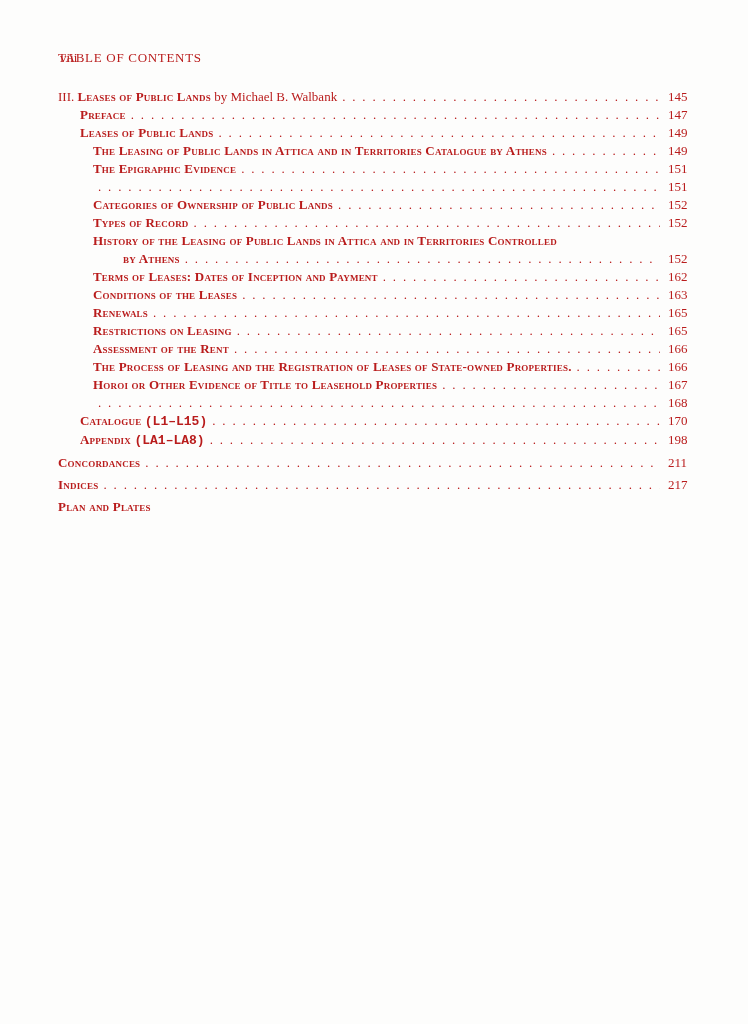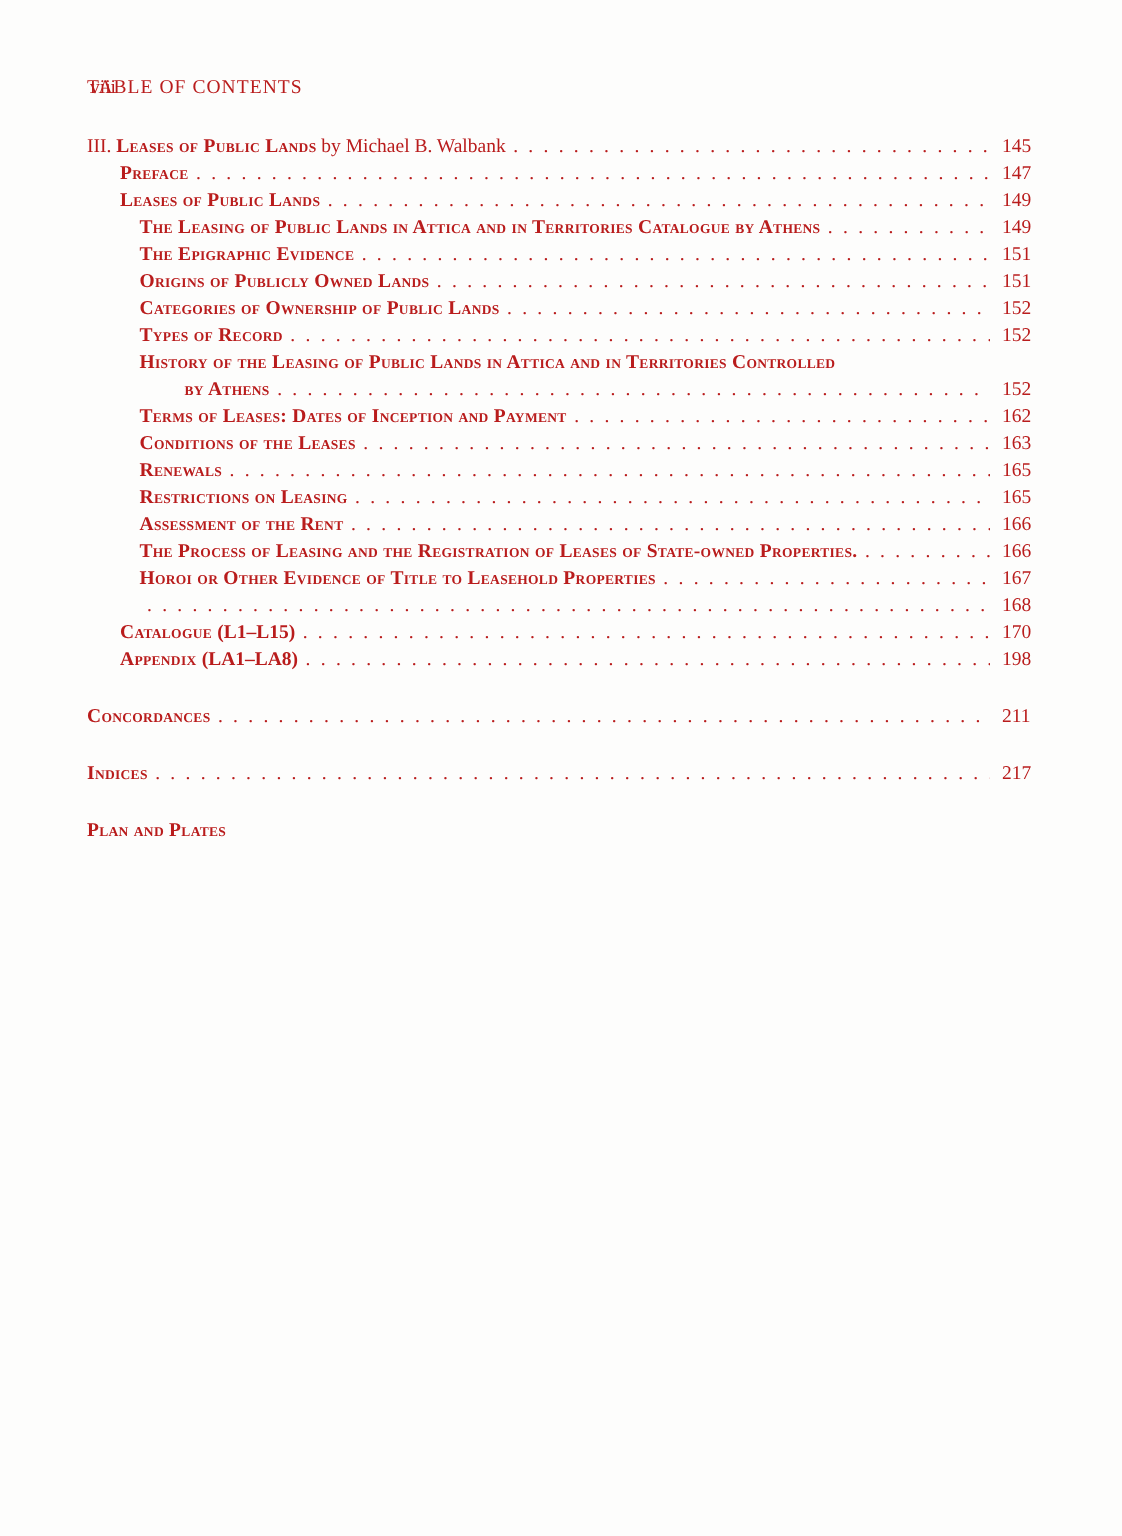--- a/index.html
+++ b/index.html
@@ -36,32 +36,32 @@
   }
   .toc {
     margin-top: 21px;
   }
   .toc-row {
     display: flex;
     align-items: baseline;
     line-height: 18px;
   }
   .toc-row.lvl-0:not(:first-child) {
-    margin-top: 20px;
+    margin-top: 4px;
   }
   .lvl-1 { padding-left: 22px; }
   .lvl-2 { padding-left: 35px; }
   .lvl-3 { padding-left: 65px; }
   .label {
     white-space: nowrap;
     flex: 0 0 auto;
   }
   .part-sc    { font-variant: small-caps; letter-spacing: 0.2px; font-weight: bold; }
   .part-plain { font-variant: normal; text-align: right; }
-  .part-bold  { font-variant: normal; font-weight: bold; }
+  .part-bold  { font-variant: normal; font-weight: bold; font-family: Liberation Mono, monospace; }
   .dots {
     flex: 1 1 auto;
     min-width: 0;
     overflow: hidden;
     white-space: nowrap;
     text-align: right;
     word-spacing: 3.6px;
     padding-left: 5px;
     margin-right: 8px;
   }
@@ -99,21 +99,20 @@
         <span class="label"><span class="part-sc">The Leasing of Public Lands in Attica and in Territories Catalogue by Athens</span></span>
         <span class="dots">. . . . . . . . . . . . . . . . . . . . . . . . . . . . . . . . . . . . . . . . . . . . . . . . . . . . . . . . . . . . . . . . . . . . . . . . . . . . . . . . . . . . . . . . . .</span>
         <span class="pagenum">149</span>
       </div>
       <div class="toc-row lvl-2">
         <span class="label"><span class="part-sc">The Epigraphic Evidence</span></span>
         <span class="dots">. . . . . . . . . . . . . . . . . . . . . . . . . . . . . . . . . . . . . . . . . . . . . . . . . . . . . . . . . . . . . . . . . . . . . . . . . . . . . . . . . . . . . . . . . .</span>
         <span class="pagenum">151</span>
       </div>
       <div class="toc-row lvl-2">
-        <span class="label"><span class="part-sc">Origins of Publicly Owned Lands</span></span>
         <span class="dots">. . . . . . . . . . . . . . . . . . . . . . . . . . . . . . . . . . . . . . . . . . . . . . . . . . . . . . . . . . . . . . . . . . . . . . . . . . . . . . . . . . . . . . . . . .</span>
         <span class="pagenum">151</span>
       </div>
       <div class="toc-row lvl-2">
         <span class="label"><span class="part-sc">Categories of Ownership of Public Lands</span></span>
         <span class="dots">. . . . . . . . . . . . . . . . . . . . . . . . . . . . . . . . . . . . . . . . . . . . . . . . . . . . . . . . . . . . . . . . . . . . . . . . . . . . . . . . . . . . . . . . . .</span>
         <span class="pagenum">152</span>
       </div>
       <div class="toc-row lvl-2">
         <span class="label"><span class="part-sc">Types of Record</span></span>

